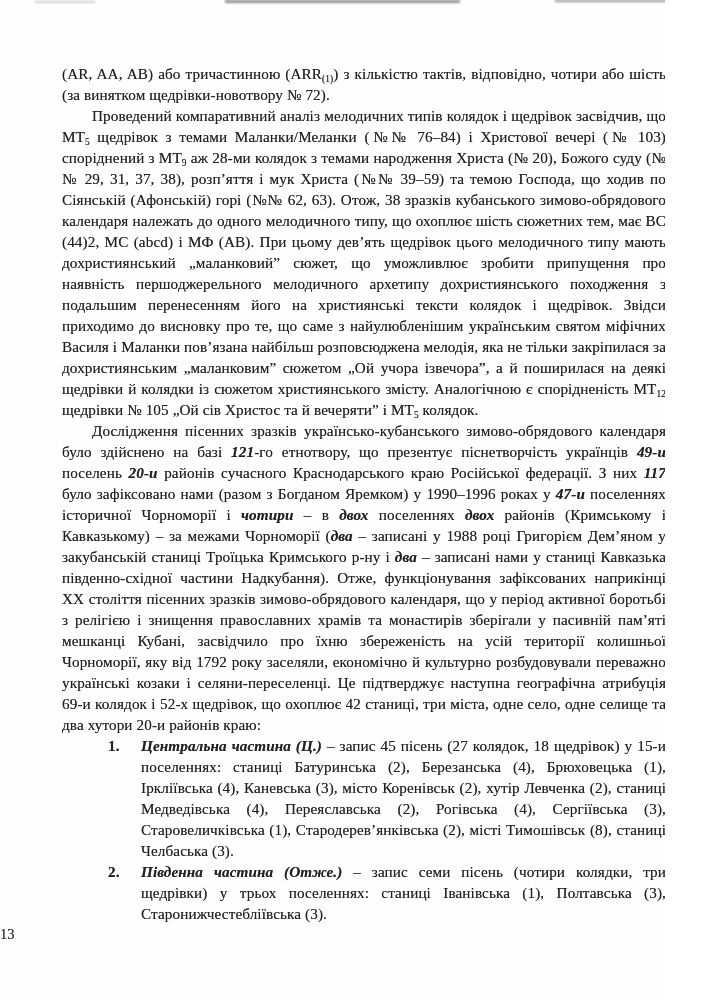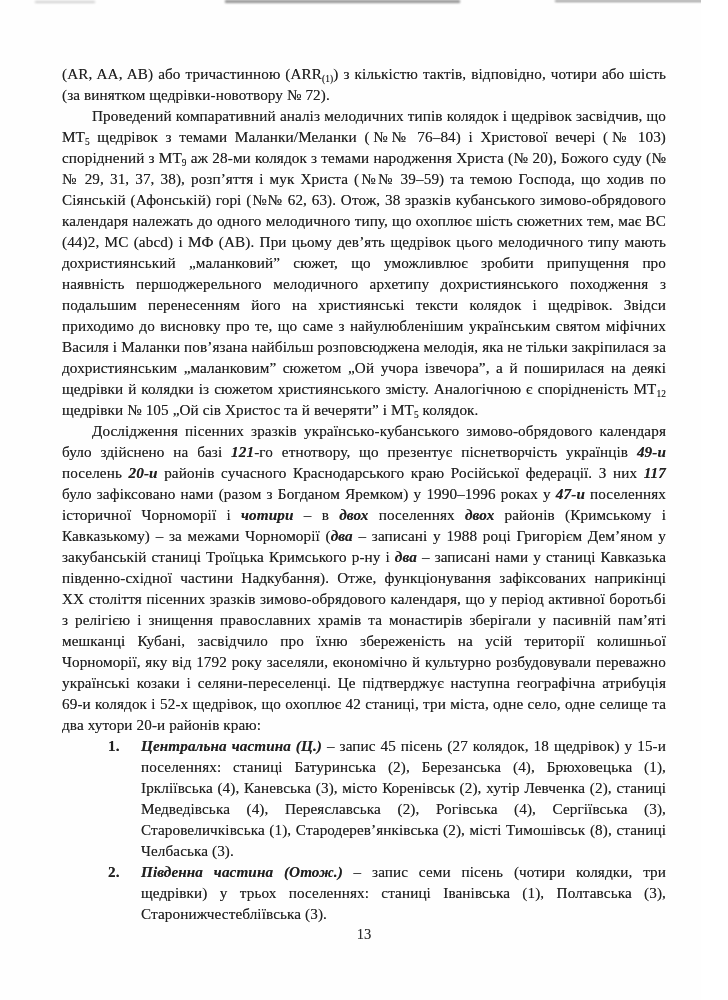--- a/index.html
+++ b/index.html
@@ -7,21 +7,20 @@
     width: 728px; height: 1000px;
     background: #ffffff;
     font-family: "Liberation Serif", "DejaVu Serif", serif;
   }
   .page {
     position: relative;
     width: 665px; height: 1000px;
     background: #fefefe;
     overflow: hidden;
     color: #212121;
-    padding-left: 36px;
   }
   
   .scan-artifact { position: absolute; background: #3a3a3a; filter: blur(1.2px); opacity: .55; }
   .smudge-1 { left: 225px; top: 0; width: 235px; height: 3px; }
   .smudge-2 { left: 555px; top: 0; width: 173px; height: 2px; }
   .smudge-3 { left: 35px;  top: 1px; width: 60px;  height: 2px; opacity: .25; }
 
   .text-block {
     position: absolute;
     left: 62px; top: 63px; width: 604px;
@@ -39,21 +38,20 @@
   .sub { font-size: .62em; vertical-align: -.35em; line-height: 0; }
 
   .list { margin: 0; padding: 0; }
   .list-item { display: flex; padding-left: 46px; }
   .list-item .li-num  { flex: 0 0 33px; font-weight: bold; }
   .list-item .li-body { flex: 1 1 auto; text-align: justify; }
 
   .page-number {
     position: absolute;
     left: 0; top: 926px; width: 728px;
-    text-align: center;
     font-size: 14.5px;
     color: #2b2b2b;
     text-shadow: 0 0 .5px rgba(20,20,20,.5);
   }
 </style>
 </head>
 <body>
 
 <div class="page">
 
@@ -71,21 +69,21 @@
 
     <div class="list">
 
       <div class="list-item">
         <span class="li-num">1.</span>
         <span class="li-body"><span class="b">Центральна частина (Ц.)</span><span> – запис 45 пісень (27 колядок, 18 щедрівок) у 15-и поселеннях: станиці Батуринська (2), Березанська (4), Брюховецька (1), Іркліївська (4), Каневська (3), місто Коренівськ (2), хутір Левченка (2), станиці Медведівська (4), Переяславська (2), Рогівська (4), Сергіївська (3), Старовеличківська (1), Стародерев’янківська (2), місті Тимошівськ (8), станиці Челбаська (3).</span></span>
       </div>
 
       <div class="list-item">
         <span class="li-num">2.</span>
-        <span class="li-body"><span class="b">Південна частина (Отож.)</span><span> – запис семи пісень (чотири колядки, три щедрівки) у трьох поселеннях: станиці Іванівська (1), Полтавська (3), Старонижчестебліївська (3).</span></span>
+        <span class="li-body"><span class="b">Південна частина (Отже.)</span><span> – запис семи пісень (чотири колядки, три щедрівки) у трьох поселеннях: станиці Іванівська (1), Полтавська (3), Старонижчестебліївська (3).</span></span>
       </div>
 
     </div>
   </div>
 
   <div class="page-number">13</div>
 
 </div>
 
 </body></html>

